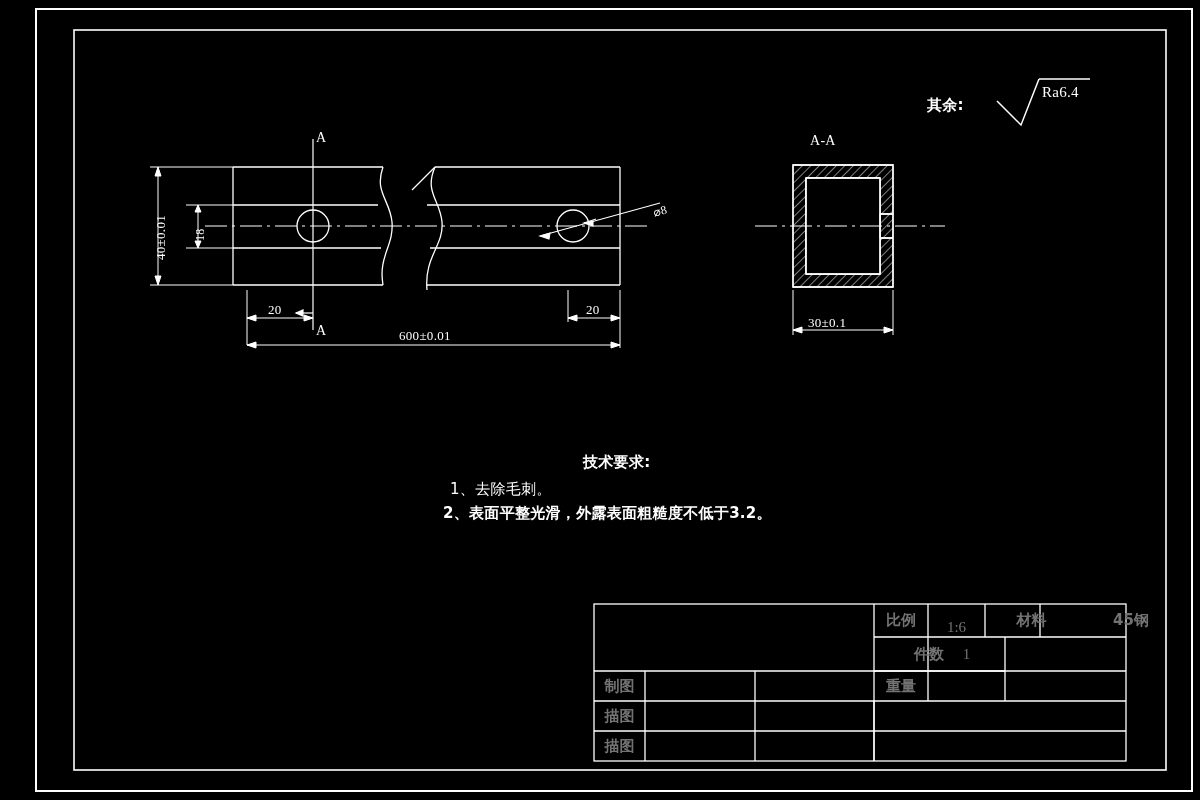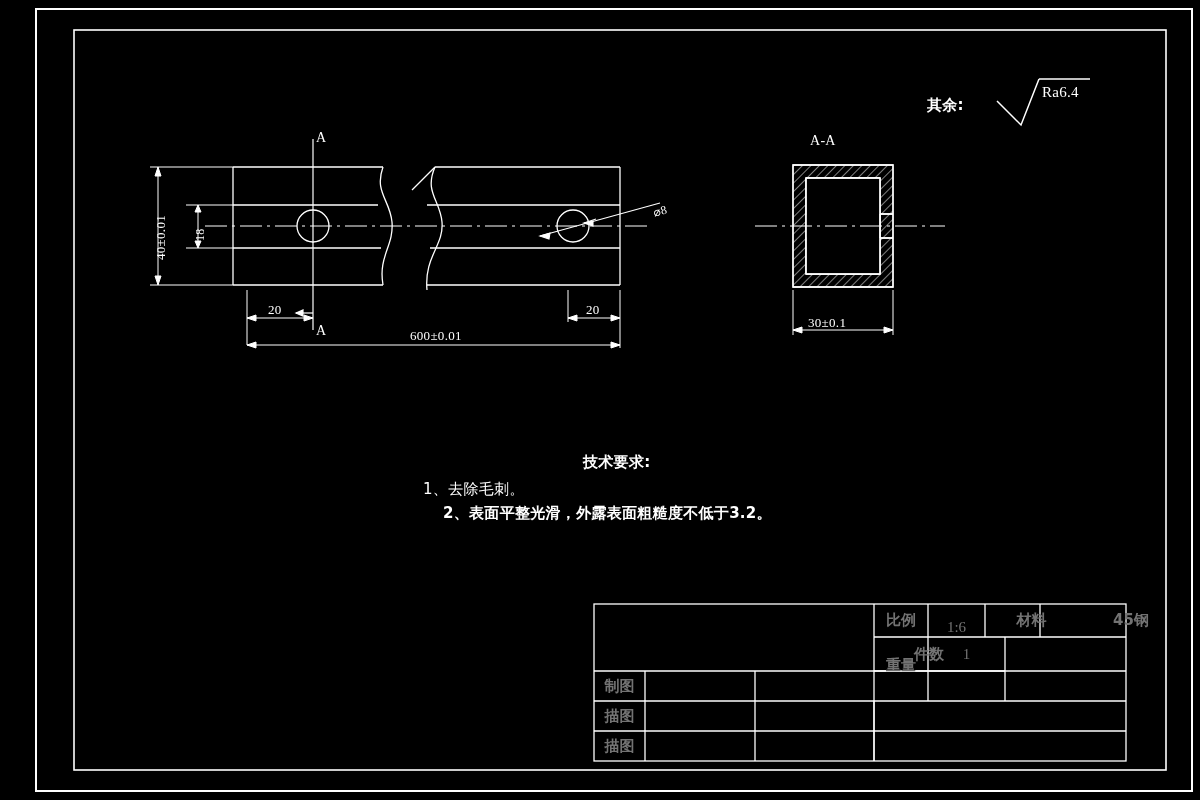--- a/index.html
+++ b/index.html
@@ -255,48 +255,48 @@
   </svg>
 
   <div class="lbl dim dim-vert" style="left:154px; top:260px;">40±0.01</div>
 
   <div class="lbl dim dim-vert" style="left:194px; top:241px; font-size:12px;">18</div>
 
   <div class="lbl dim" style="left:268px; top:303px;">20</div>
 
   <div class="lbl dim" style="left:586px; top:303px;">20</div>
 
-  <div class="lbl dim" style="left:410px; top:329px;">600±0.01</div>
+  <div class="lbl dim" style="left:399px; top:329px;">600±0.01</div>
 
   <div class="lbl rot-phi" style="left:652px; top:207px;">⌀8</div>
 
   <div class="lbl sectletter" style="left:316px; top:131px;">A</div>
   <div class="lbl sectletter" style="left:316px; top:324px;">A</div>
 
   <div class="lbl viewlabel" style="left:810px; top:134px;">A-A</div>
 
   <div class="lbl dim" style="left:808px; top:316px;">30±0.1</div>
 
   <div class="lbl cjk note-ra" style="left:927px; top:98px; font-size:15px;">其余:</div>
   <div class="lbl note-ra" style="left:1042px; top:85px;">Ra6.4</div>
 
   <div class="lbl cjk tech-title" style="left:583px; top:455px;">技术要求:</div>
-  <div class="lbl cjk tech-line" style="left:423px; top:482px; font-weight:normal;">1、去除毛刺。</div>
+  <div class="lbl cjk tech-line" style="left:450px; top:482px; font-weight:normal;">1、去除毛刺。</div>
   <div class="lbl cjk tech-line" style="left:443px; top:506px; font-weight:bold;">2、表面平整光滑，外露表面粗糙度不低于3.2。</div>
 
 
   <div class="tb-cell cjk" style="left:874px; top:604px; width:54px; height:33px;">比例</div>
   <div class="tb-cell" style="left:928px; top:604px; width:57px; height:46px;">1:6</div>
   <div class="tb-cell cjk" style="left:985px; top:604px; width:55px; height:33px;margin-left:19px;">材料</div>
   <div class="tb-cell cjk" style="left:1040px; top:604px; width:86px; height:33px;padding-left:48px;">45钢</div>
 
   <div class="tb-cell cjk" style="left:902px; top:637px; width:54px; height:34px;">件数</div>
   <div class="tb-cell" style="left:928px; top:637px; width:77px; height:34px;">1</div>
 
-  <div class="tb-cell cjk" style="left:874px; top:650px; width:54px; height:30px;">重量</div>
+  <div class="tb-cell cjk" style="left:874px; top:671px; width:54px; height:30px;">重量</div>
   <div class="tb-cell" style="left:928px; top:671px; width:77px; height:30px;"></div>
 
   <div class="tb-cell cjk" style="left:594px; top:671px; width:51px; height:30px;">制图</div>
   <div class="tb-cell cjk" style="left:594px; top:701px; width:51px; height:30px;">描图</div>
   <div class="tb-cell cjk" style="left:594px; top:731px; width:51px; height:30px;">描图</div>
 
   <div class="tb-cell" style="left:645px; top:671px; width:110px; height:30px;"></div>
   <div class="tb-cell" style="left:645px; top:701px; width:110px; height:30px;"></div>
   <div class="tb-cell" style="left:645px; top:731px; width:110px; height:30px;"></div>
 

